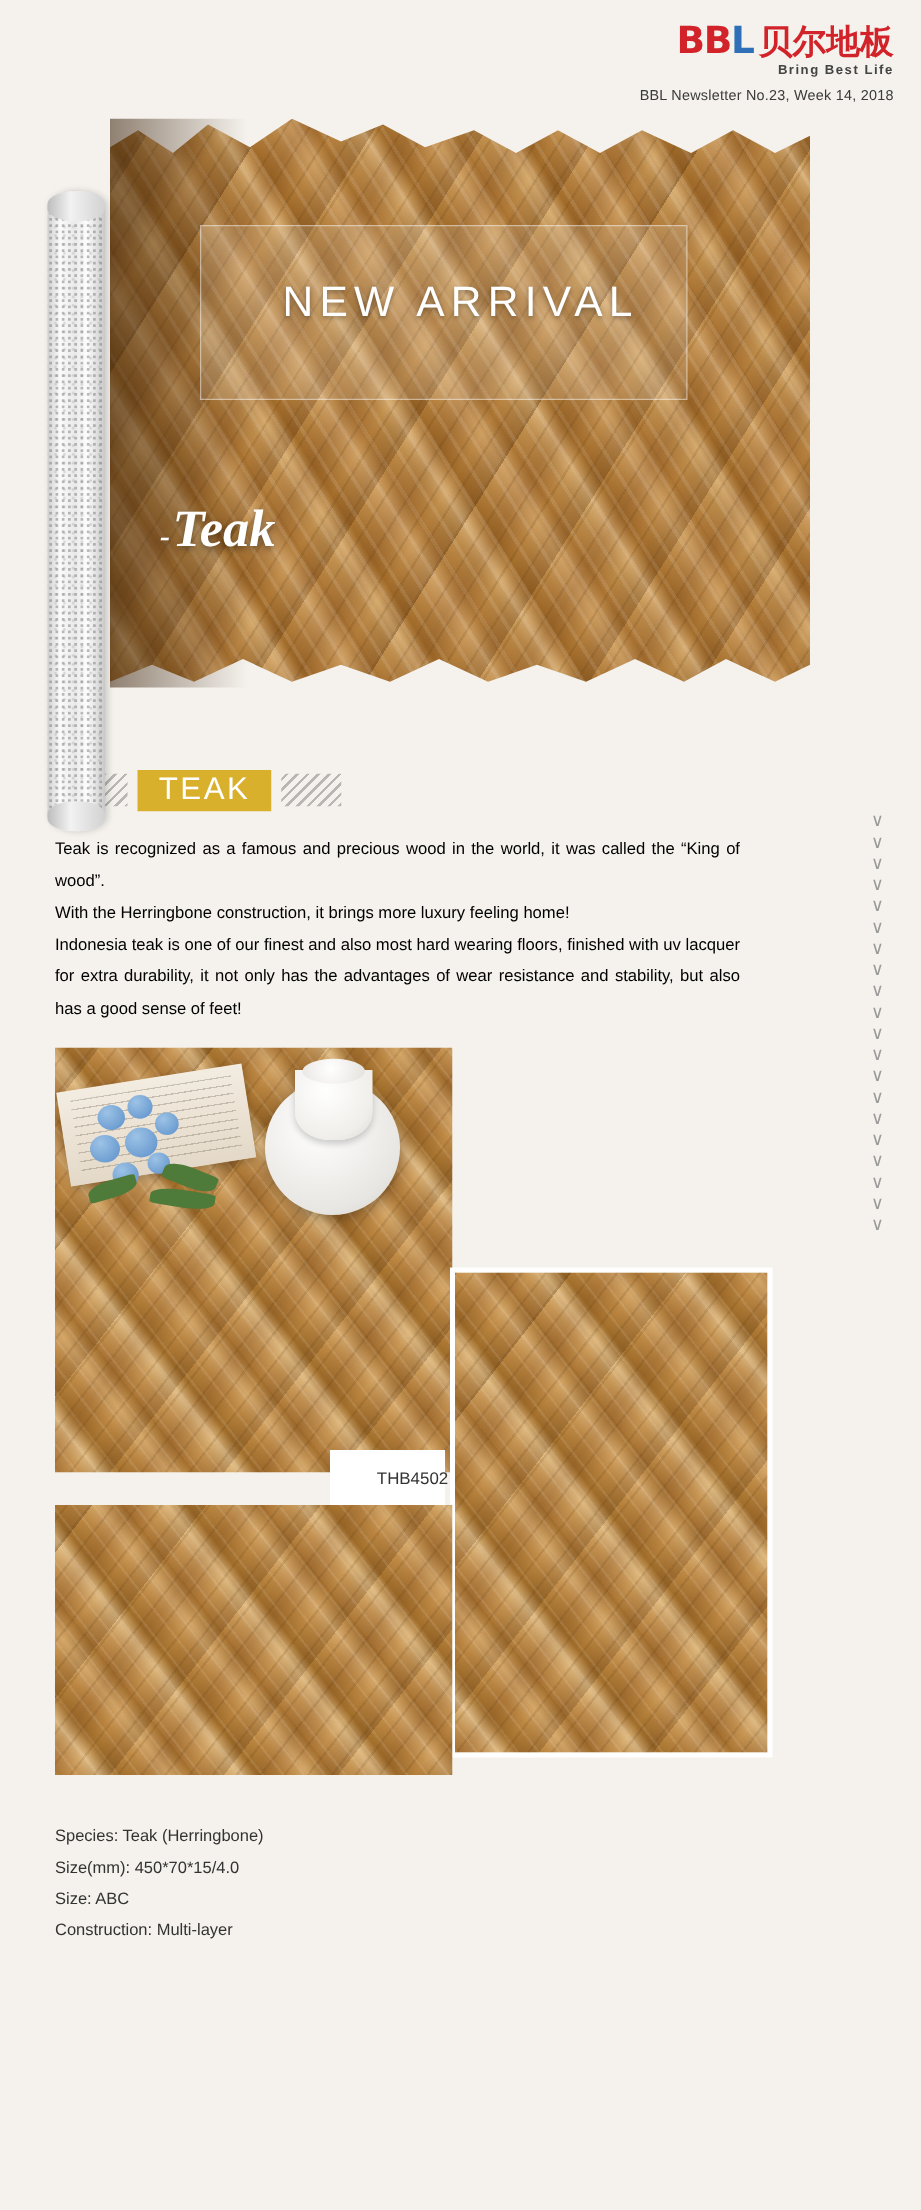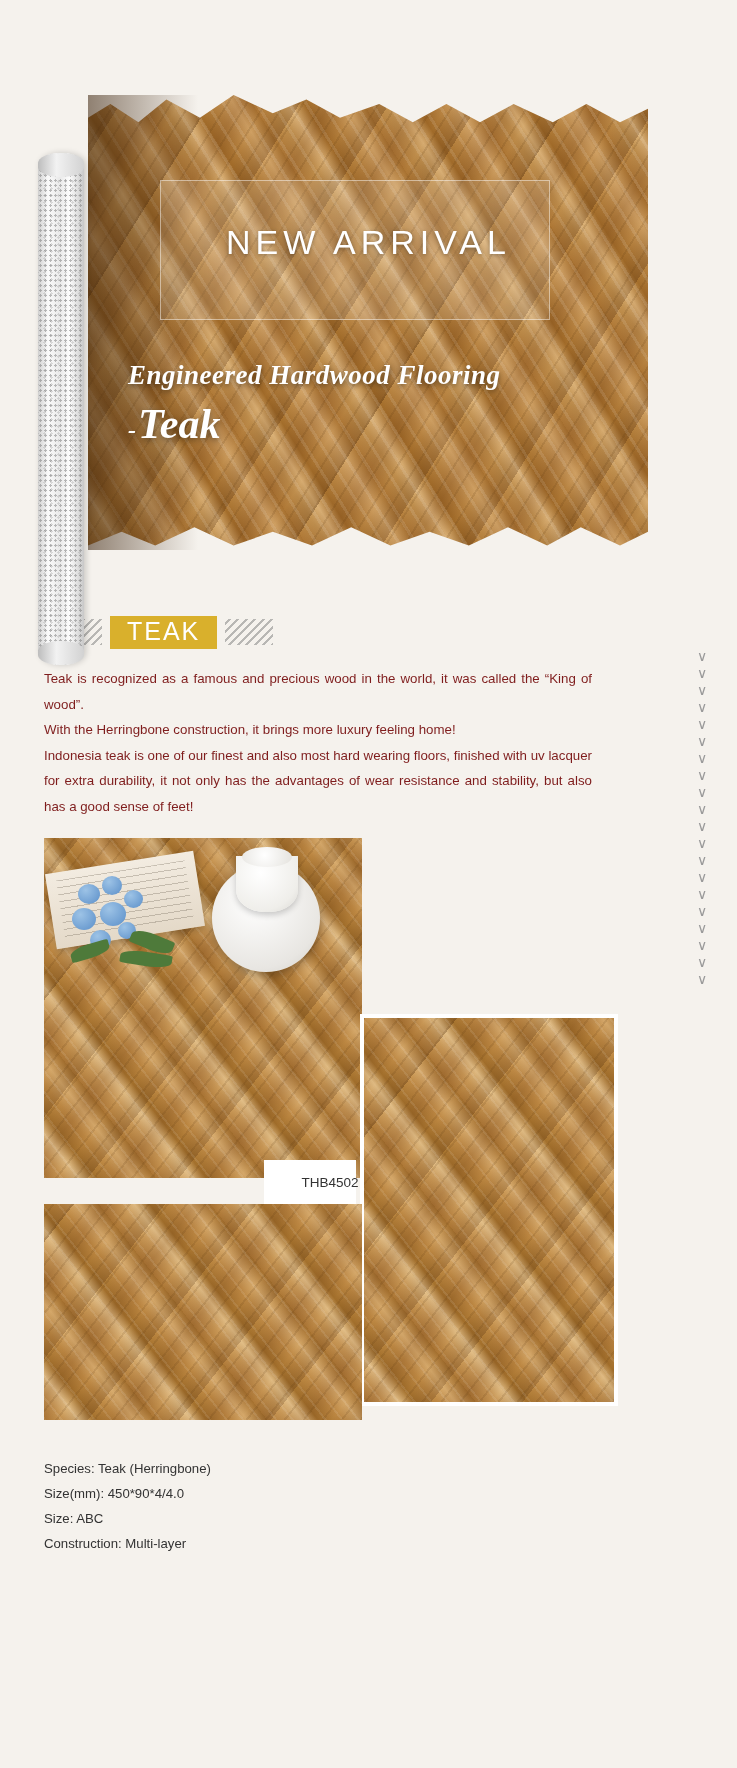--- a/index.html
+++ b/index.html
@@ -202,21 +202,21 @@
     margin-left: 8px;
   }
 
   
   .copy {
     position: absolute;
     top: 666px; left: 44px;
     width: 548px;
     font-size: 13.3px;
     line-height: 25.5px;
-    color: #7f1d1d;
+    color: #000000;
     text-align: justify;
   }
   .copy p { margin: 0; }
 
   
   .chev-rail {
     position: absolute;
     top: 648px; right: 24px;
     width: 22px;
     display: flex; flex-direction: column; align-items: center;
@@ -307,33 +307,40 @@
     align-items: flex-end;
   }
   .specs .col { }
   .specs .col.right { padding-left: 4px; }
 </style>
 </head>
 <body>
 
 <div class="page">
 
+  <div class="header">
+    <div class="logo-row">
+      <span class="logo-bbl">BB<span class="b3">L</span></span>
+      <span class="logo-cn">贝尔地板</span>
+    </div>
+    <div class="logo-tag">Bring  Best  Life</div>
+    <div class="newsletter-line">BBL  Newsletter  No.23, Week 14, 2018</div>
+  </div>
 
   <div class="hero">
     <div class="hero-photo">
       <div class="hero-grain"></div>
     </div>
     <div class="hero-left-fade"></div>
     <div class="scroll-roll"></div>
     <div class="scroll-cap top"></div>
     <div class="scroll-cap bot"></div>
 
     <div class="hero-overlay-box"></div>
     <div class="hero-title">NEW ARRIVAL</div>
-    <div class="hero-sub">Engineered Hardwood Flooring</div>
     <div class="hero-sub2">
       <span class="dash">-</span>
       <span class="word">Teak</span>
     </div>
   </div>
 
   <div class="teak-band">
     <div class="hatch"></div>
     <div class="teak-chip">TEAK</div>
     <div class="hatch right"></div>
@@ -393,19 +400,19 @@
 
   <div class="ph photo-c">
     <div class="wood-h"></div>
   </div>
 
   <div class="code-tag">THB4502</div>
 
   <div class="specs">
     <div class="col">
       <div>Species: Teak (Herringbone)</div>
-      <div>Size(mm): 450*90*4/4.0</div>
+      <div>Size(mm): 450*70*15/4.0</div>
       <div>Size: ABC</div>
       <div>Construction: Multi-layer</div>
     </div>
   </div>
 
 </div>
 
 </body></html>

